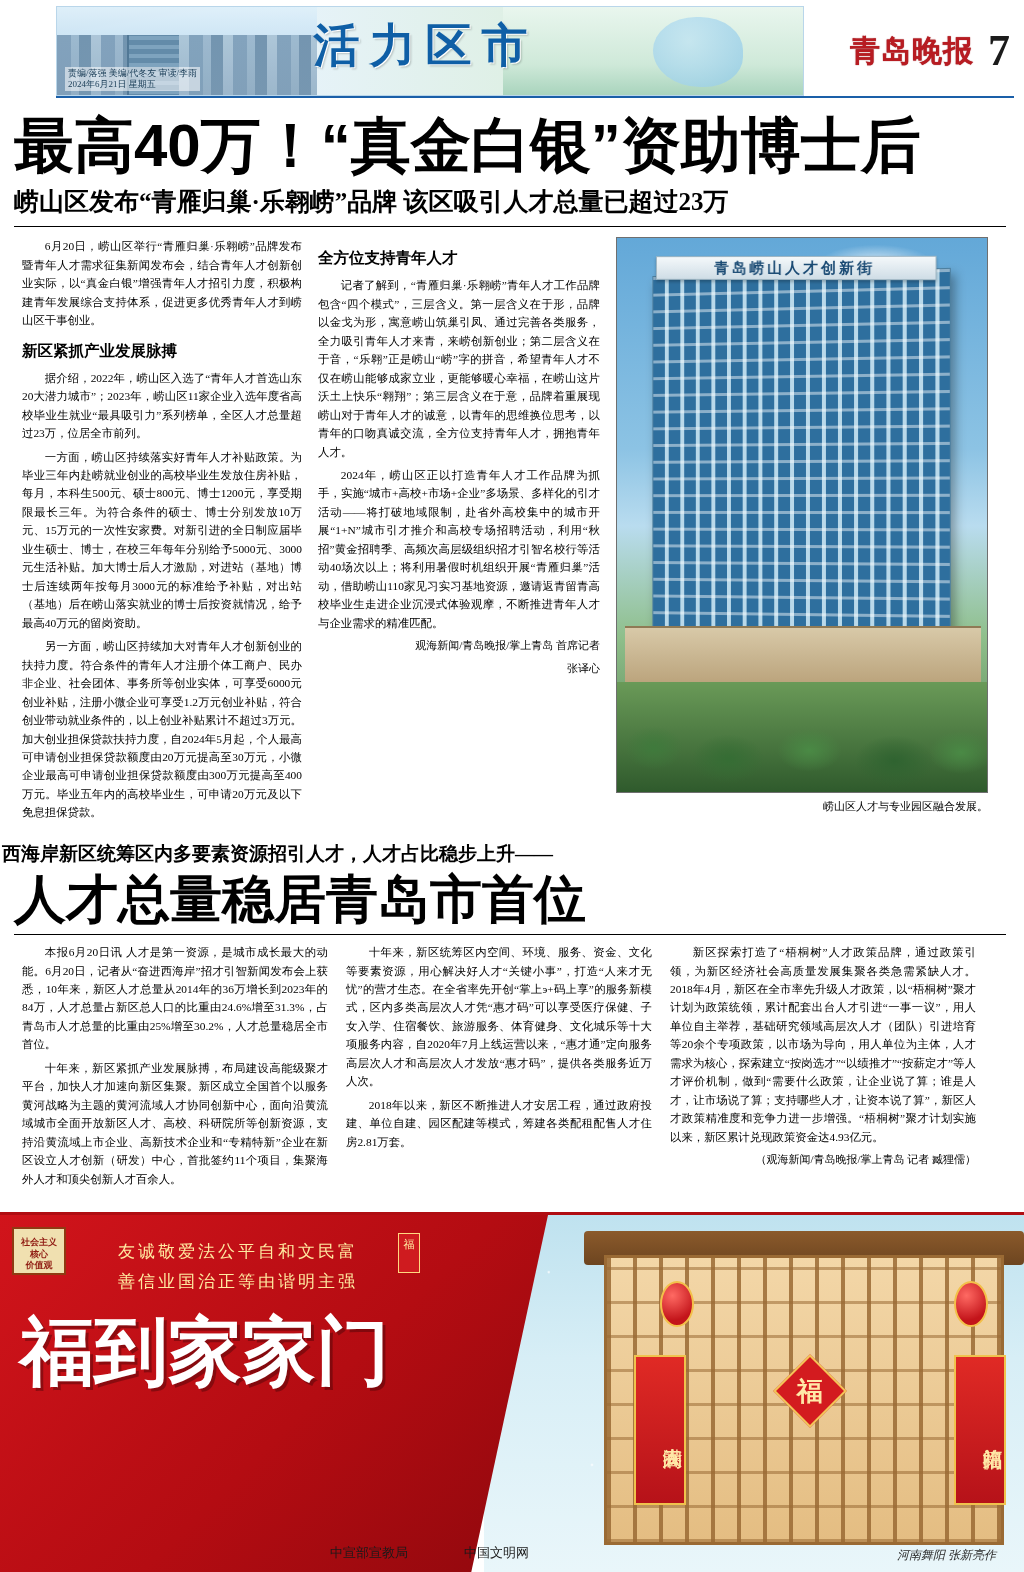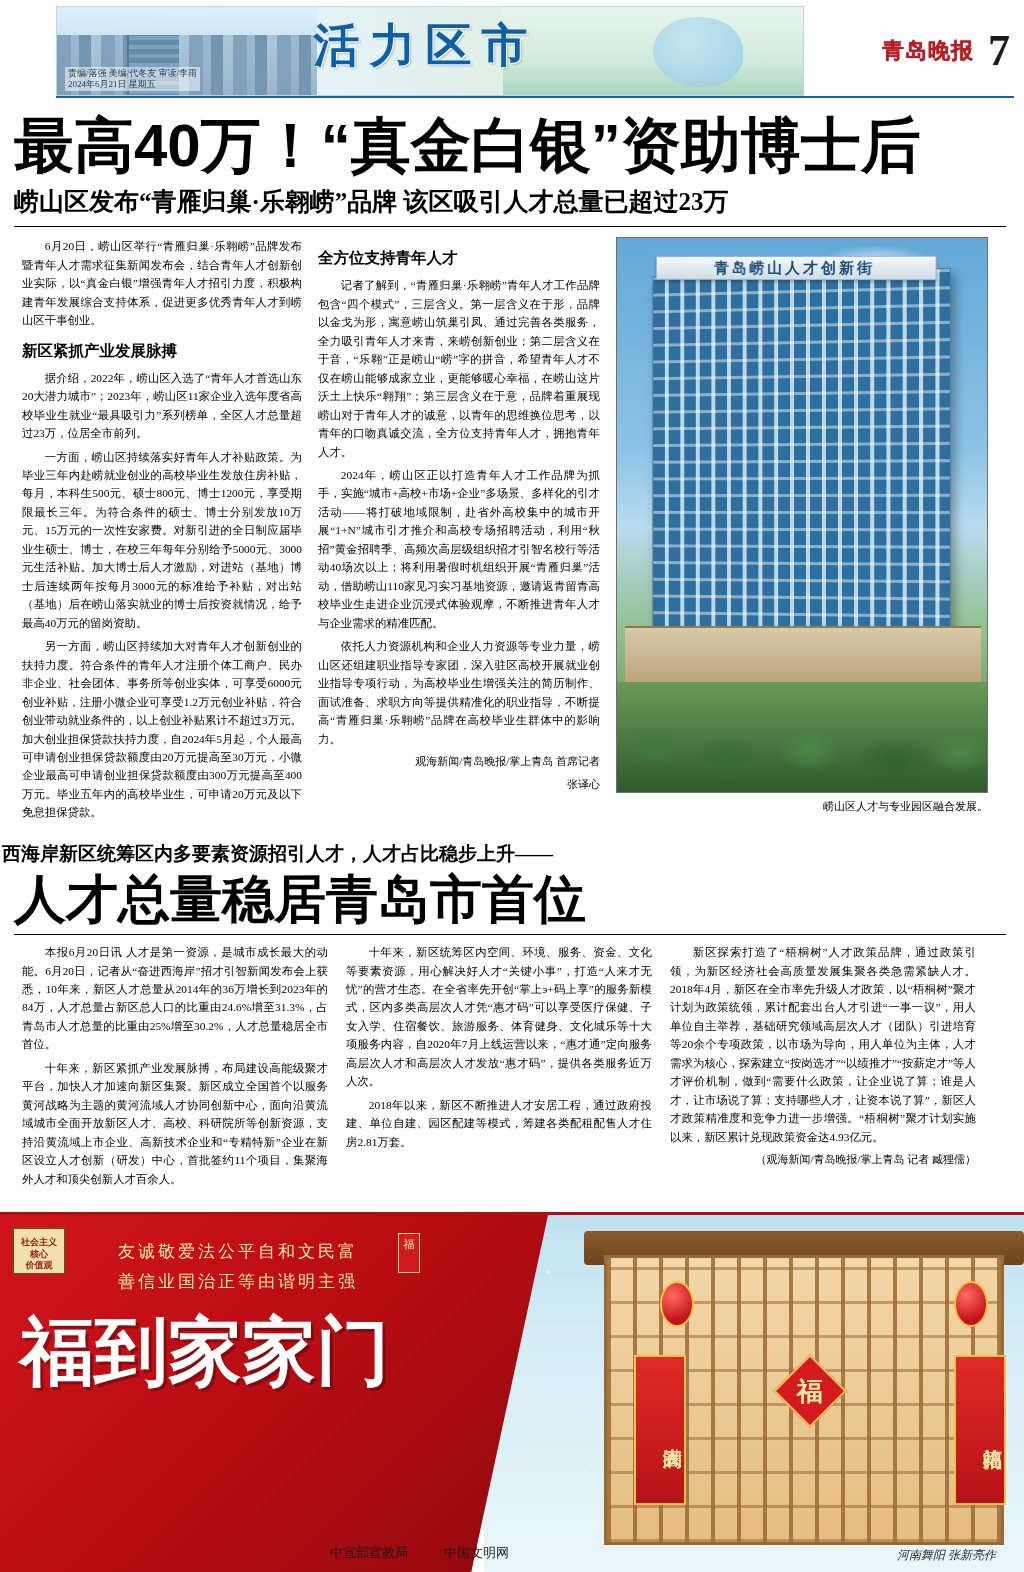--- a/index.html
+++ b/index.html
@@ -84,21 +84,21 @@
   }
   .masthead-right {
     width: 210px;
     display: flex;
     align-items: center;
     justify-content: flex-end;
     gap: 14px;
     padding-right: 4px;
   }
   .paper-name {
-    font-size: 22px;
+    font-size: 30px;
     font-weight: bold;
     color: #b81c22;
     letter-spacing: 1px;
     font-family: "Liberation Serif", "DejaVu Serif", serif;
     text-shadow: 0 0 1px #8f1216;
   }
   .page-no {
     font-size: 44px;
     font-weight: bold;
     color: #1b1b1b;
@@ -330,21 +330,21 @@
     font-size: 74px;
     font-weight: bold;
     line-height: 1.22;
     font-family: "Liberation Sans", sans-serif;
     text-shadow: 3px 3px 0 rgba(0,0,0,.28);
     white-space: nowrap;
   }
   .poster-footer {
     position:absolute; left: 330px; bottom: 10px;
     font-size: 13px; color:#1a1a1a;
-    display:flex; gap: 36px; justify-content: space-between;
+    display:flex; gap: 56px; justify-content: space-between;
   }
   .poster-credit {
     position:absolute; right: 28px; bottom: 8px;
     font-size: 12px; color:#2b2b2b;font-style:italic;
   }
 </style>
 </head>
 <body>
 
 <div class="masthead">
@@ -377,21 +377,20 @@
     <div class="subhead">新区紧抓产业发展脉搏</div>
     <p>据介绍，2022年，崂山区入选了“青年人才首选山东20大潜力城市”；2023年，崂山区11家企业入选年度省高校毕业生就业“最具吸引力”系列榜单，全区人才总量超过23万，位居全市前列。</p>
     <p>一方面，崂山区持续落实好青年人才补贴政策。为毕业三年内赴崂就业创业的高校毕业生发放住房补贴，每月，本科生500元、硕士800元、博士1200元，享受期限最长三年。为符合条件的硕士、博士分别发放10万元、15万元的一次性安家费。对新引进的全日制应届毕业生硕士、博士，在校三年每年分别给予5000元、3000元生活补贴。加大博士后人才激励，对进站（基地）博士后连续两年按每月3000元的标准给予补贴，对出站（基地）后在崂山落实就业的博士后按资就情况，给予最高40万元的留岗资助。</p>
     <p>另一方面，崂山区持续加大对青年人才创新创业的扶持力度。符合条件的青年人才注册个体工商户、民办非企业、社会团体、事务所等创业实体，可享受6000元创业补贴，注册小微企业可享受1.2万元创业补贴，符合创业带动就业条件的，以上创业补贴累计不超过3万元。加大创业担保贷款扶持力度，自2024年5月起，个人最高可申请创业担保贷款额度由20万元提高至30万元，小微企业最高可申请创业担保贷款额度由300万元提高至400万元。毕业五年内的高校毕业生，可申请20万元及以下免息担保贷款。</p>
   </div>
 
   <div class="col col-2">
     <div class="subhead">全方位支持青年人才</div>
     <p>记者了解到，“青雁归巢·乐翱崂”青年人才工作品牌包含“四个模式”，三层含义。第一层含义在于形，品牌以金戈为形，寓意崂山筑巢引凤、通过完善各类服务，全力吸引青年人才来青，来崂创新创业；第二层含义在于音，“乐翱”正是崂山“崂”字的拼音，希望青年人才不仅在崂山能够成家立业，更能够暖心幸福，在崂山这片沃土上快乐“翱翔”；第三层含义在于意，品牌着重展现崂山对于青年人才的诚意，以青年的思维换位思考，以青年的口吻真诚交流，全方位支持青年人才，拥抱青年人才。</p>
     <p>2024年，崂山区正以打造青年人才工作品牌为抓手，实施“城市+高校+市场+企业”多场景、多样化的引才活动——将打破地域限制，赴省外高校集中的城市开展“1+N”城市引才推介和高校专场招聘活动，利用“秋招”黄金招聘季、高频次高层级组织招才引智名校行等活动40场次以上；将利用暑假时机组织开展“青雁归巢”活动，借助崂山110家见习实习基地资源，邀请返青留青高校毕业生走进企业沉浸式体验观摩，不断推进青年人才与企业需求的精准匹配。</p>
-    <p>依托人力资源机构和企业人力资源等专业力量，崂山区还组建职业指导专家团，深入驻区高校开展就业创业指导专项行动，为高校毕业生增强关注的简历制作、面试准备、求职方向等提供精准化的职业指导，不断提高“青雁归巢·乐翱崂”品牌在高校毕业生群体中的影响力。</p>
     <p class="byline">观海新闻/青岛晚报/掌上青岛 首席记者</p>
     <p class="byline">张译心</p>
   </div>
 
   <div class="photo-col">
     <div class="photo">
       <div class="sky-clouds"></div>
       <div class="tower"></div>
       <div class="tower-sign">青岛崂山人才创新街</div>
       <div class="podium"></div>

